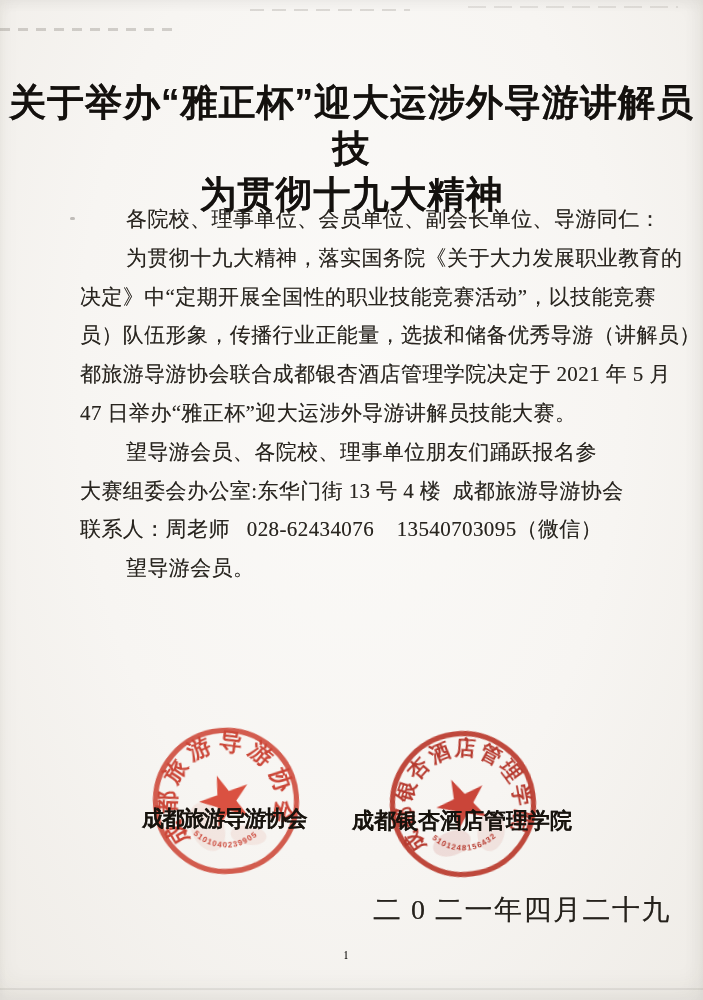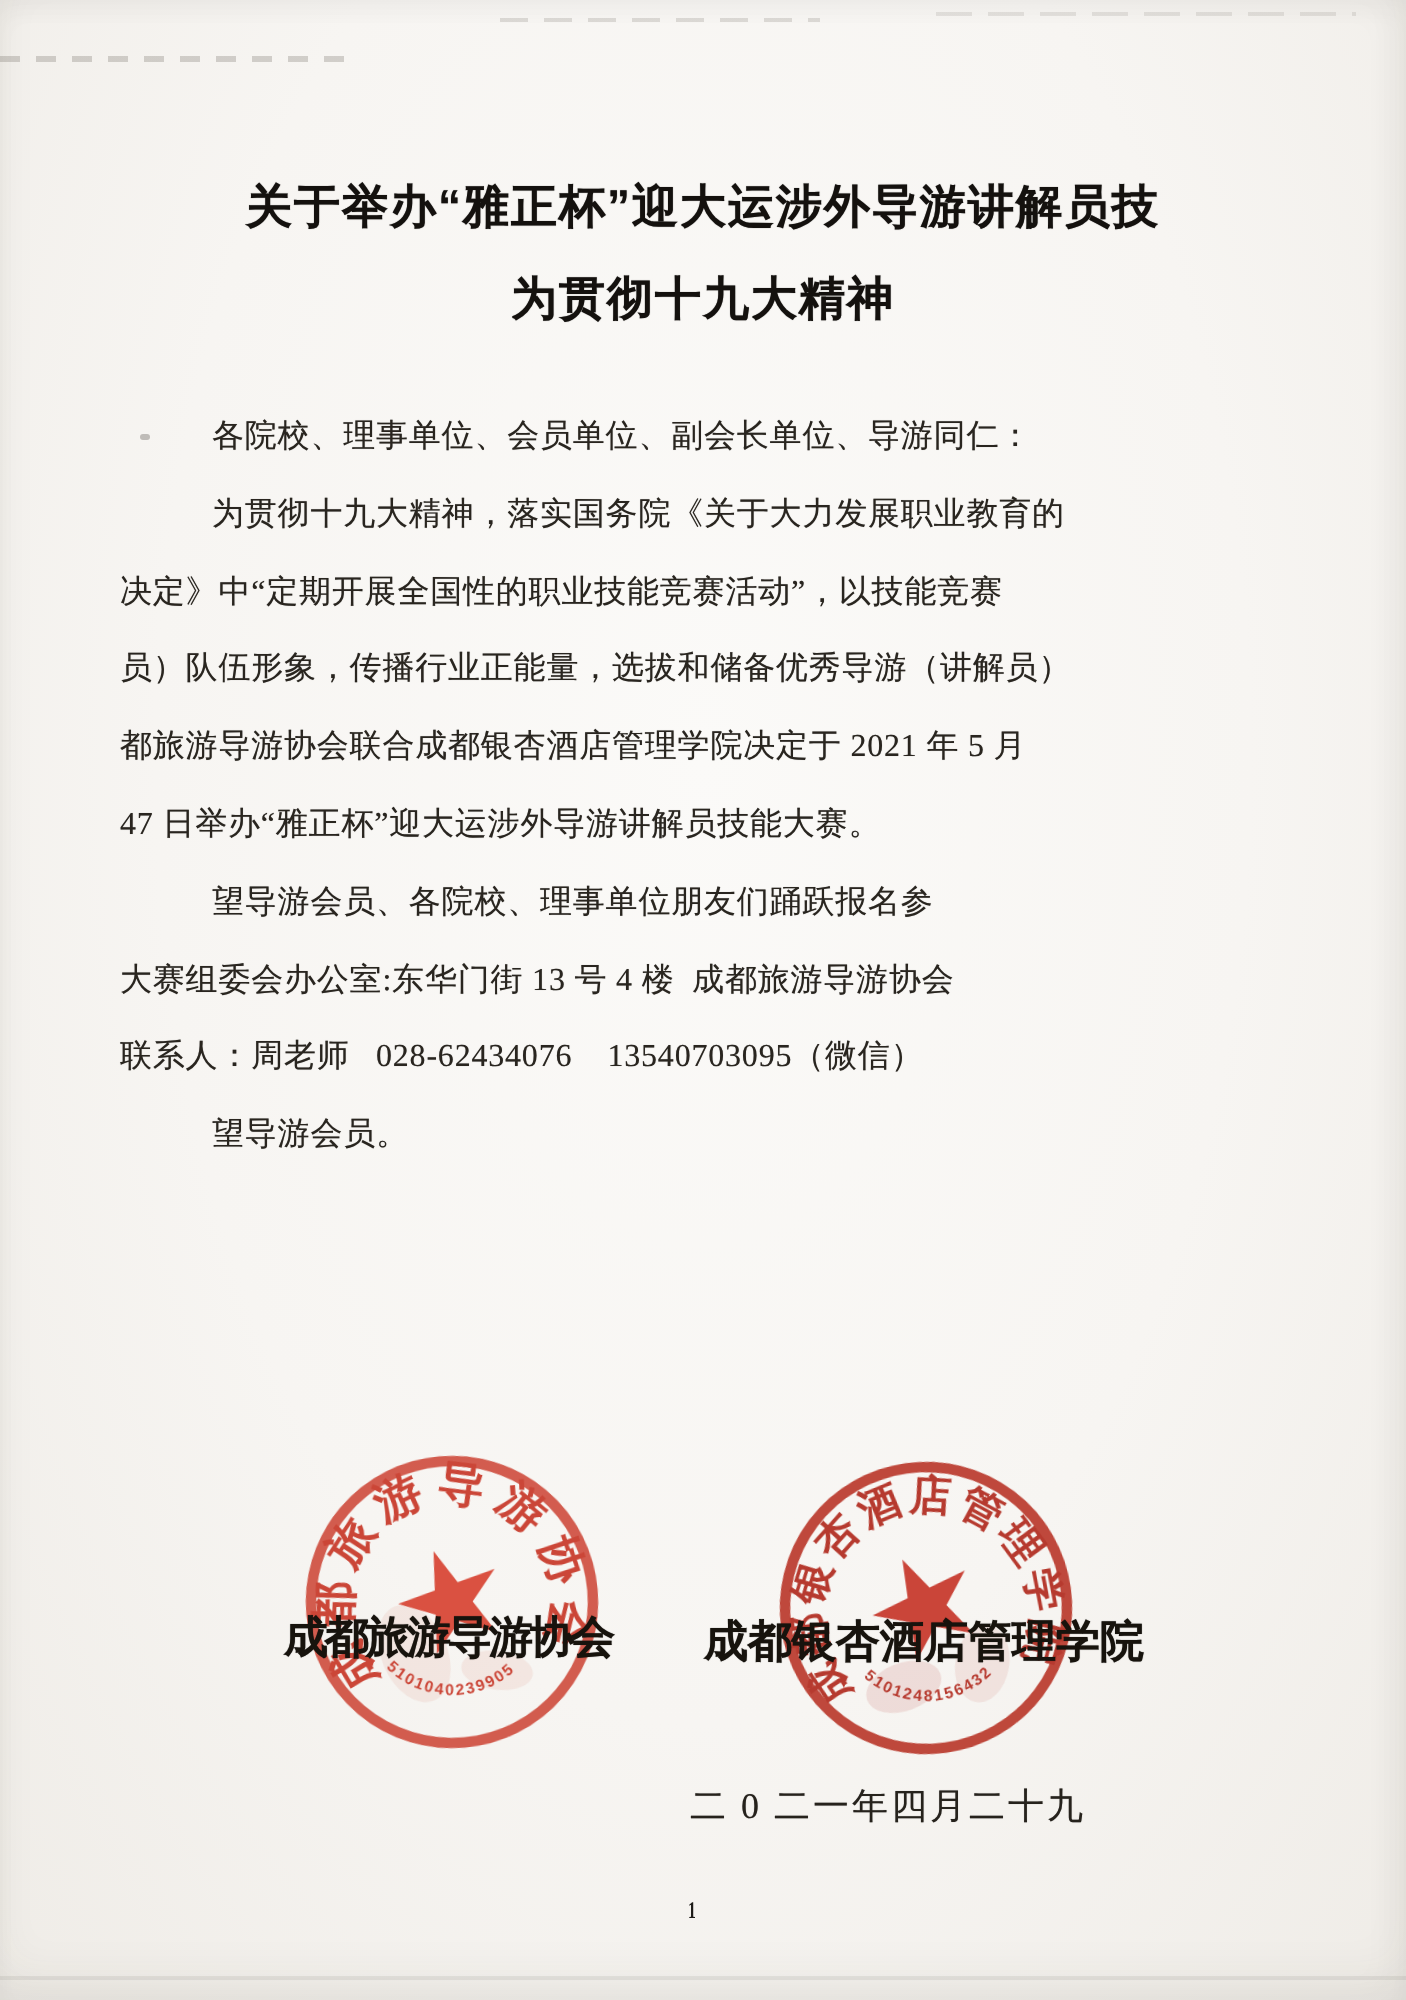--- a/index.html
+++ b/index.html
@@ -16,45 +16,45 @@
   .streak-2{left:250px;top:9px;width:160px;height:2px;
     background:repeating-linear-gradient(90deg,rgba(120,114,106,.22) 0 14px,transparent 14px 22px);}
   .streak-3{left:468px;top:6px;width:210px;height:2px;
     background:repeating-linear-gradient(90deg,rgba(120,114,106,.16) 0 18px,transparent 18px 26px);}
   .streak-4{left:0;top:988px;width:703px;height:2px;background:rgba(90,84,76,.10);}
   .dot-artifact{position:absolute;left:70px;top:217px;width:5px;height:3px;border-radius:2px;background:rgba(90,84,78,.35);}
 
   .title{
     position:absolute;top:80px;left:0;right:0;text-align:center;
     font-family:"Liberation Sans","DejaVu Sans",sans-serif;font-weight:700;
-    font-size:23px;line-height:46px;letter-spacing:1px;color:#14110e;
+    font-size:37px;line-height:46px;letter-spacing:1px;color:#14110e;
     text-shadow:0 0 .5px rgba(0,0,0,.55);
   }
 
   .body-text{
-    position:absolute;left:60px;top:200px;width:590px;
-    font-size:16px;line-height:38.8px;letter-spacing:.4px;color:#29251f;
+    position:absolute;left:80px;top:200px;width:590px;
+    font-size:21px;line-height:38.8px;letter-spacing:.4px;color:#29251f;
     text-shadow:0 0 .4px rgba(0,0,0,.4);
   }
   .ln{white-space:pre;}
   .ind{padding-left:46px;}
 
   .seal{position:absolute;filter:blur(.3px);}
   .seal-1{left:151px;top:726px;transform:rotate(-5deg);}
   .seal-2{left:388px;top:729px;transform:rotate(-8deg);}
 
   .sig{
     position:absolute;font-family:"Liberation Sans","DejaVu Sans",sans-serif;
     font-weight:700;color:#17130d;white-space:pre;text-shadow:0 0 .5px rgba(0,0,0,.6);
   }
   .sig-left{left:142px;top:804px;font-size:22px;letter-spacing:-1.5px;}
   .sig-right{left:352px;top:806px;font-size:22px;letter-spacing:0;}
 
   .date{
-    position:absolute;left:345px;top:891px;font-size:18px;letter-spacing:1.5px;
+    position:absolute;left:373px;top:891px;font-size:28px;letter-spacing:1.5px;
     color:#26221c;white-space:pre;text-shadow:0 0 .4px rgba(0,0,0,.45);
   }
   .page-mark{
     position:absolute;left:343px;top:948px;font-size:12px;font-weight:700;
     color:#1c1a17;transform:scaleX(.65);
   }
 </style>
 </head>
 <body>
 

